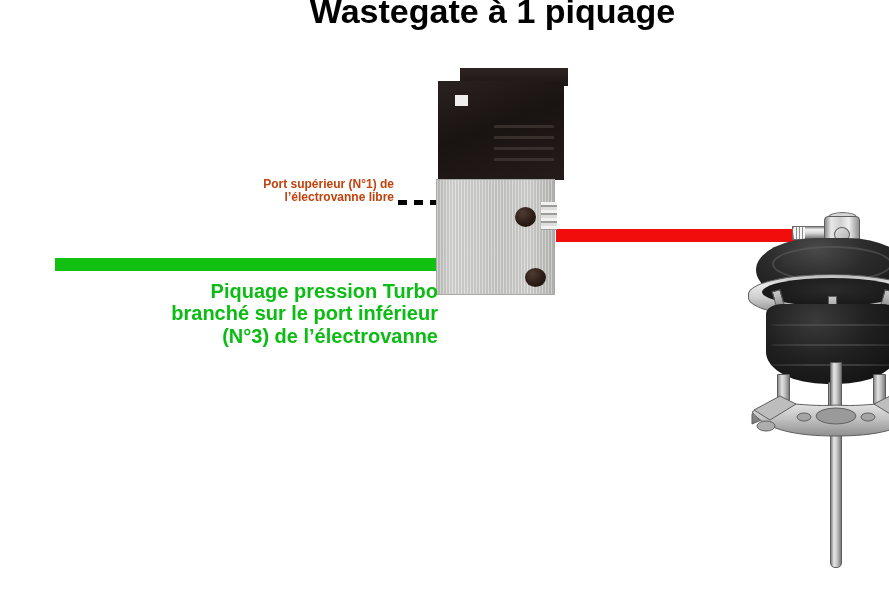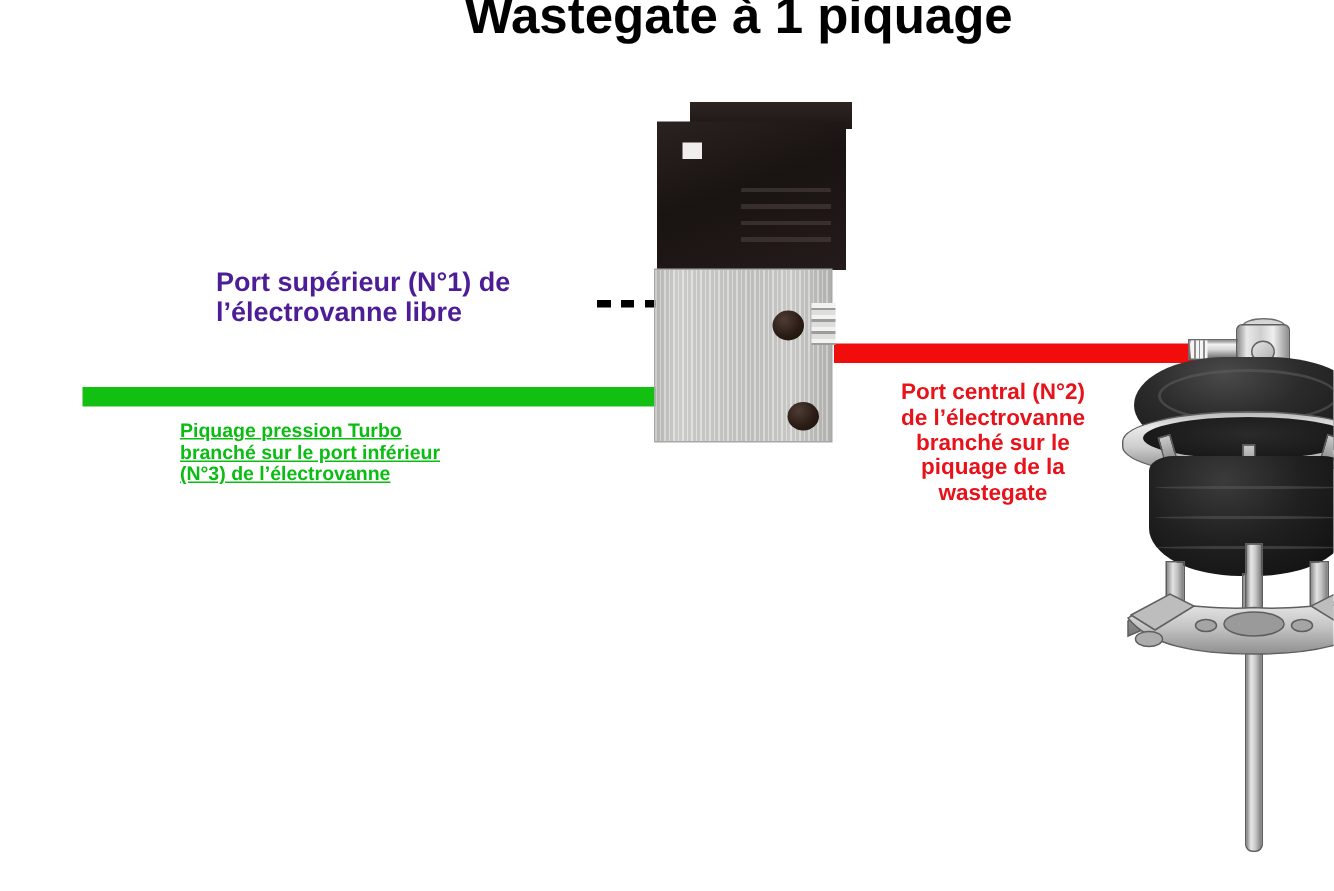--- a/index.html
+++ b/index.html
@@ -39,31 +39,31 @@
   .label {
     position: absolute;
     font-weight: bold;
     line-height: 1.12;
     white-space: pre-line;
   }
   #label-port1 {
     left: 96px;
     top: 178px;
     width: 250px;
-    font-size: 18px;
-    color: #4c1d95;
+    text-align: right;
+    font-size: 12px;
+    color: #c2410c;
   }
   #label-port3 {
     left: 72px;
     top: 280px;
     width: 318px;
-    text-align: left;
-    font-size: 13px;
+    text-align: right;
+    font-size: 20px;
     color: #0bbd13;
-    text-decoration: underline;
   }
   #label-port2 {
     left: 516px;
     top: 254px;
     width: 196px;
     text-align: center;
     font-size: 15px;
     color: #e8121a;
   }
 
@@ -434,19 +434,14 @@
       <path d="M18 20 L44 6 L60 14 L34 30 Z" fill="#bdbdbd" stroke="#5f5f5f" stroke-width="1"></path>
       <path d="M180 20 L154 6 L138 14 L164 30 Z" fill="#bdbdbd" stroke="#5f5f5f" stroke-width="1"></path>
     </svg>
   </div>
 
   <div class="label" id="label-port1" data-name="label-port-1-superieur">Port supérieur (N°1) de
 l’électrovanne libre</div>
   <div class="label" id="label-port3" data-name="label-port-3-piquage-turbo">Piquage pression Turbo
 branché sur le port inférieur
 (N°3) de l’électrovanne</div>
-  <div class="label" id="label-port2" data-name="label-port-2-central">Port central (N°2)
-de l’électrovanne
-branché sur le
-piquage de la
-wastegate</div>
 
 </div>
 
 </body></html>

